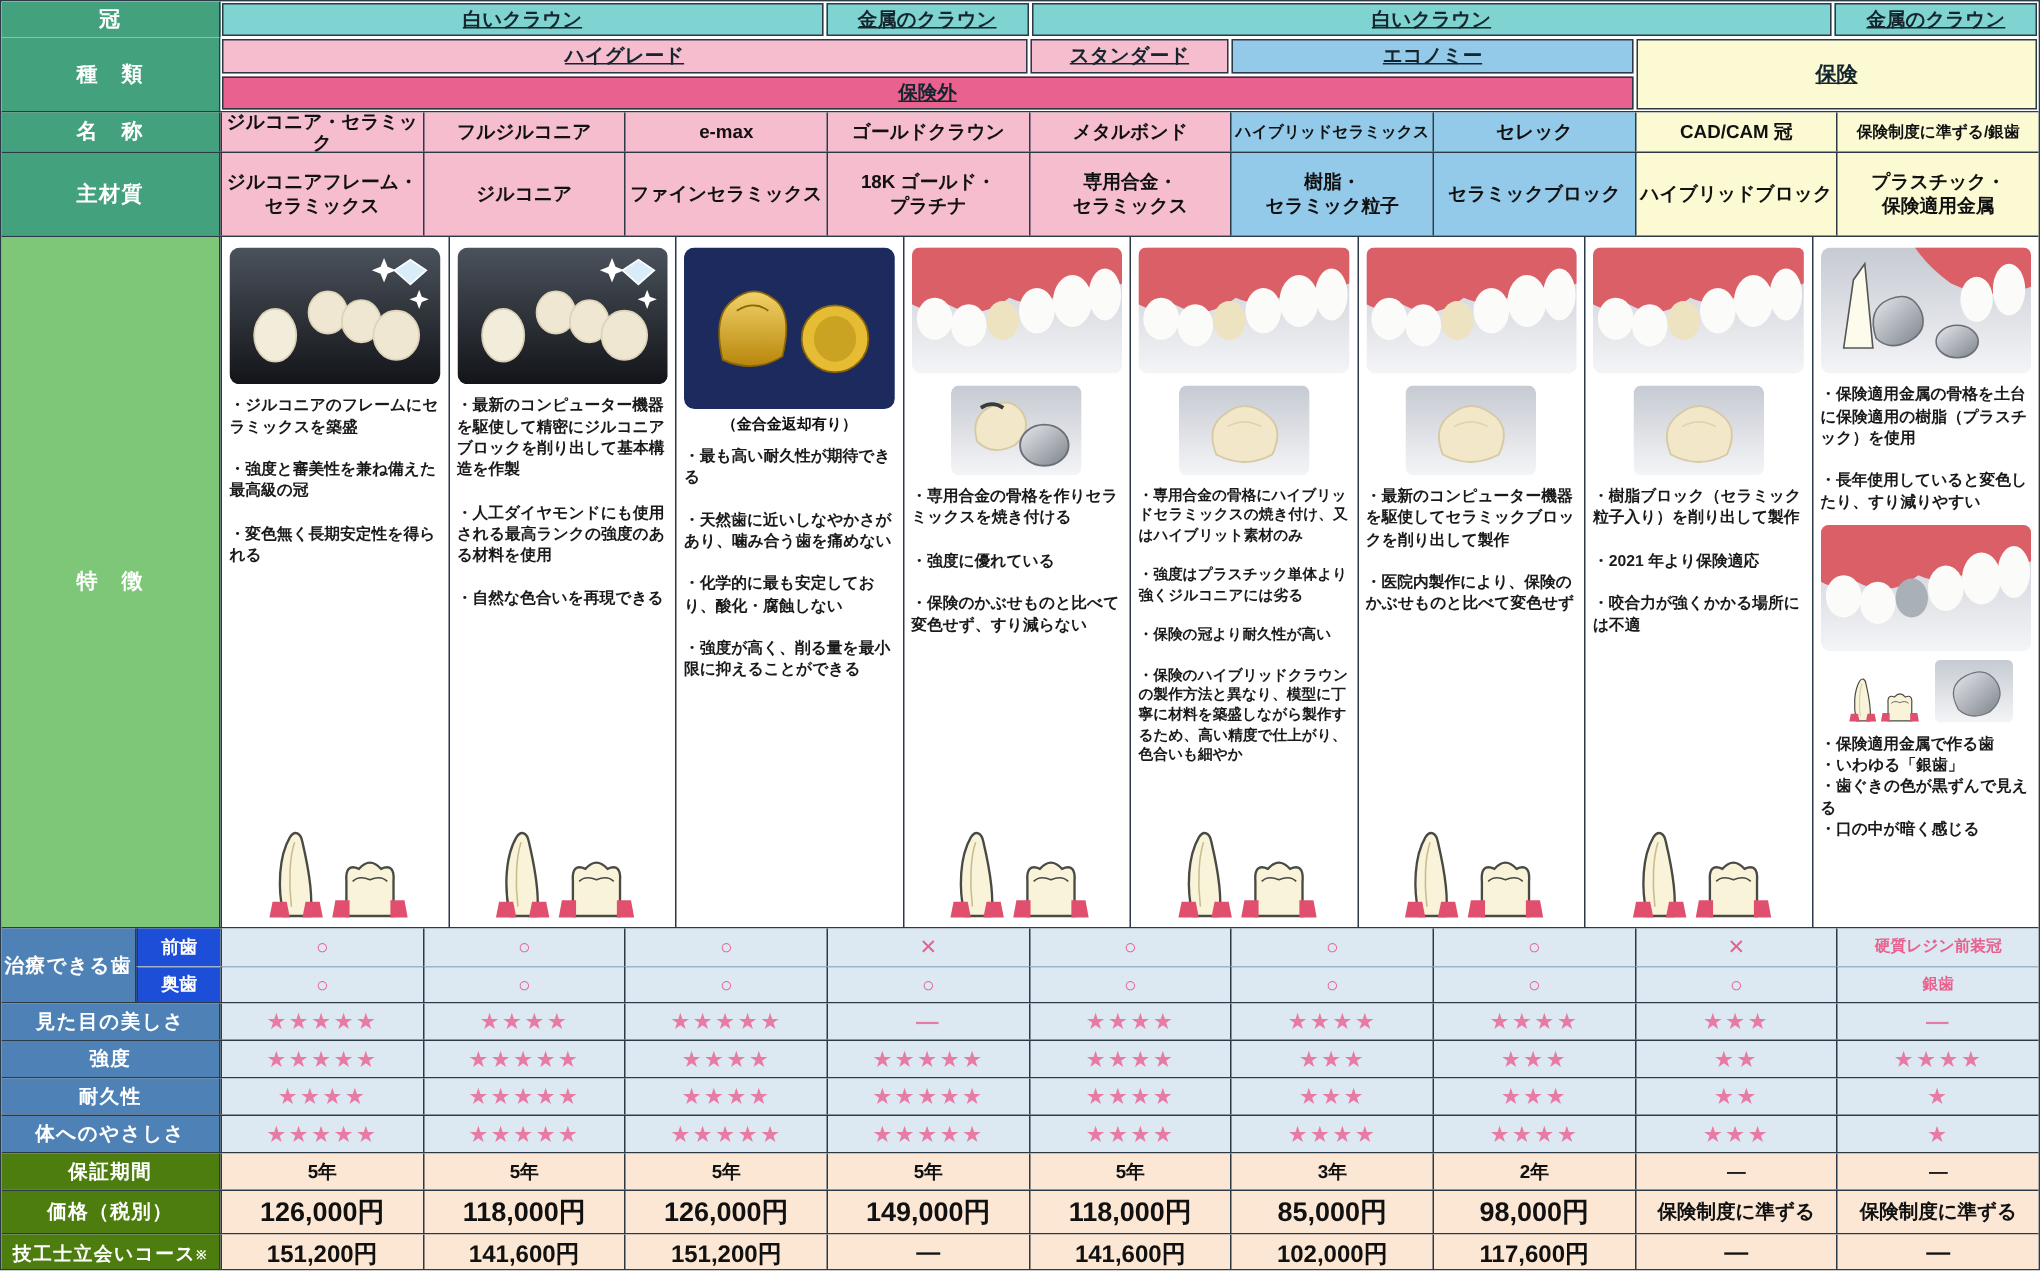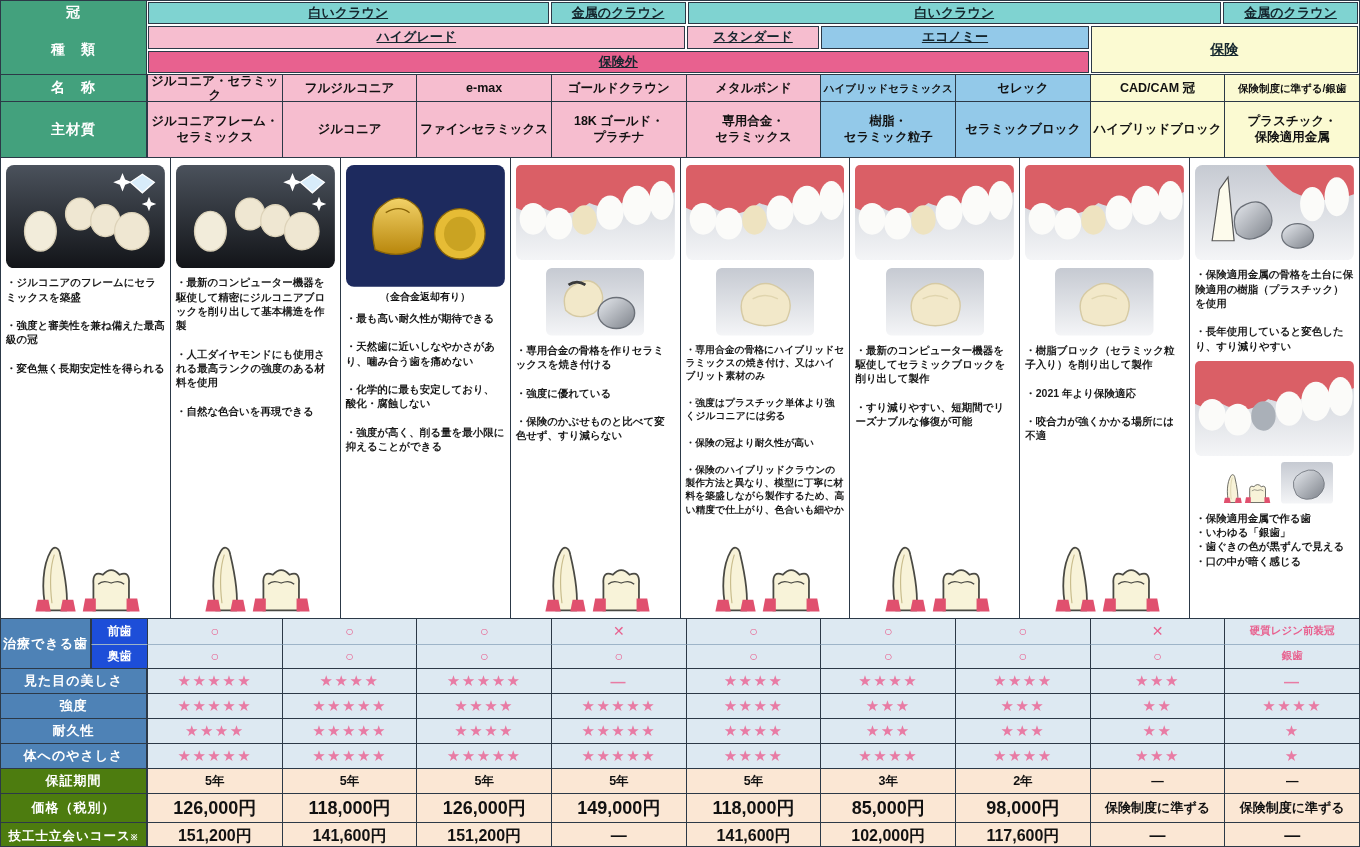--- a/index.html
+++ b/index.html
@@ -240,20 +240,21 @@
 セラミックス</div>
     <div class="cell matcell bluec">樹脂・
 セラミック粒子</div>
     <div class="cell matcell bluec">セラミックブロック</div>
     <div class="cell matcell yellowc">ハイブリッドブロック</div>
     <div class="cell matcell yellowc">プラスチック・
 保険適用金属</div>
   </div>
 
   <div class="tr bt" style="height:461px">
+    <div class="lbl lg">特　徴</div>
 
     <div class="fcell">
       <svg class="ph" viewBox="0 0 120 78">
           <use href="#imgDark"></use>
         </svg>
       <div class="bullets">・ジルコニアのフレームにセラミックスを築盛
 
 ・強度と審美性を兼ね備えた最高級の冠
 
 ・変色無く長期安定性を得られる</div>
@@ -333,21 +334,21 @@
 
     <div class="fcell">
       <svg class="ph" viewBox="0 0 130 78">
           <use href="#imgGum"></use>
         </svg>
       <svg class="ph ph-sm" viewBox="0 0 70 48">
           <use href="#imgCrownSmall"></use>
         </svg>
       <div class="bullets">・最新のコンピューター機器を駆使してセラミックブロックを削り出して製作
 
-・すり減りやすい、短期間でリーズナブルな修復が可能</div>
+・医院内製作により、保険のかぶせものと比べて変色せず</div>
       <div class="spacer"></div>
       <svg class="diag" viewBox="0 0 110 58">
           <use href="#diagTeeth"></use>
         </svg>
     </div>
 
     <div class="fcell">
       <svg class="ph" viewBox="0 0 130 78">
           <use href="#imgGum"></use>
         </svg>

